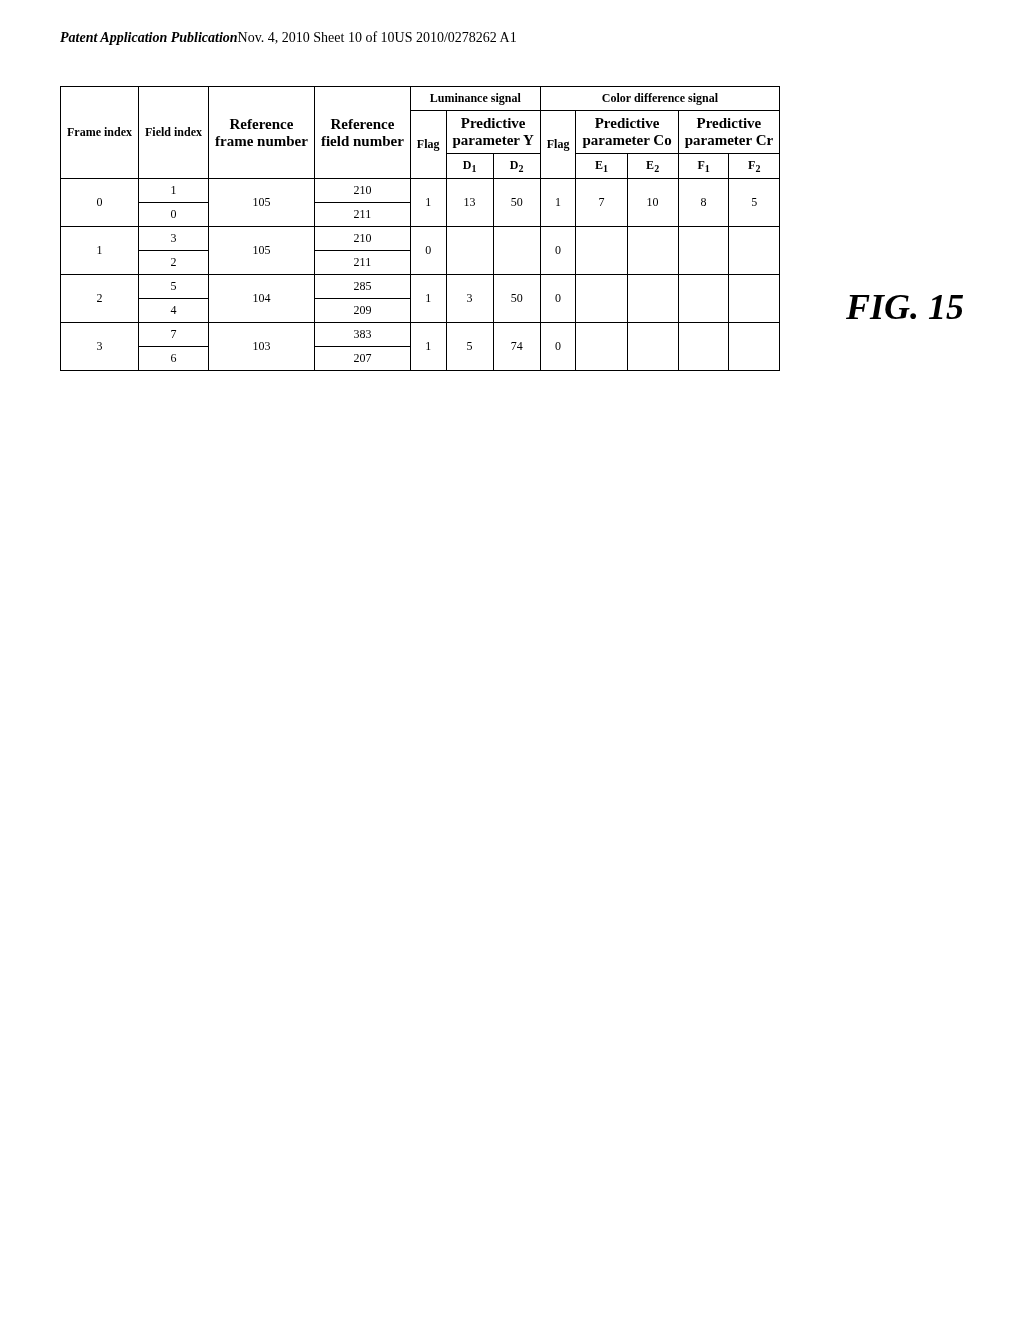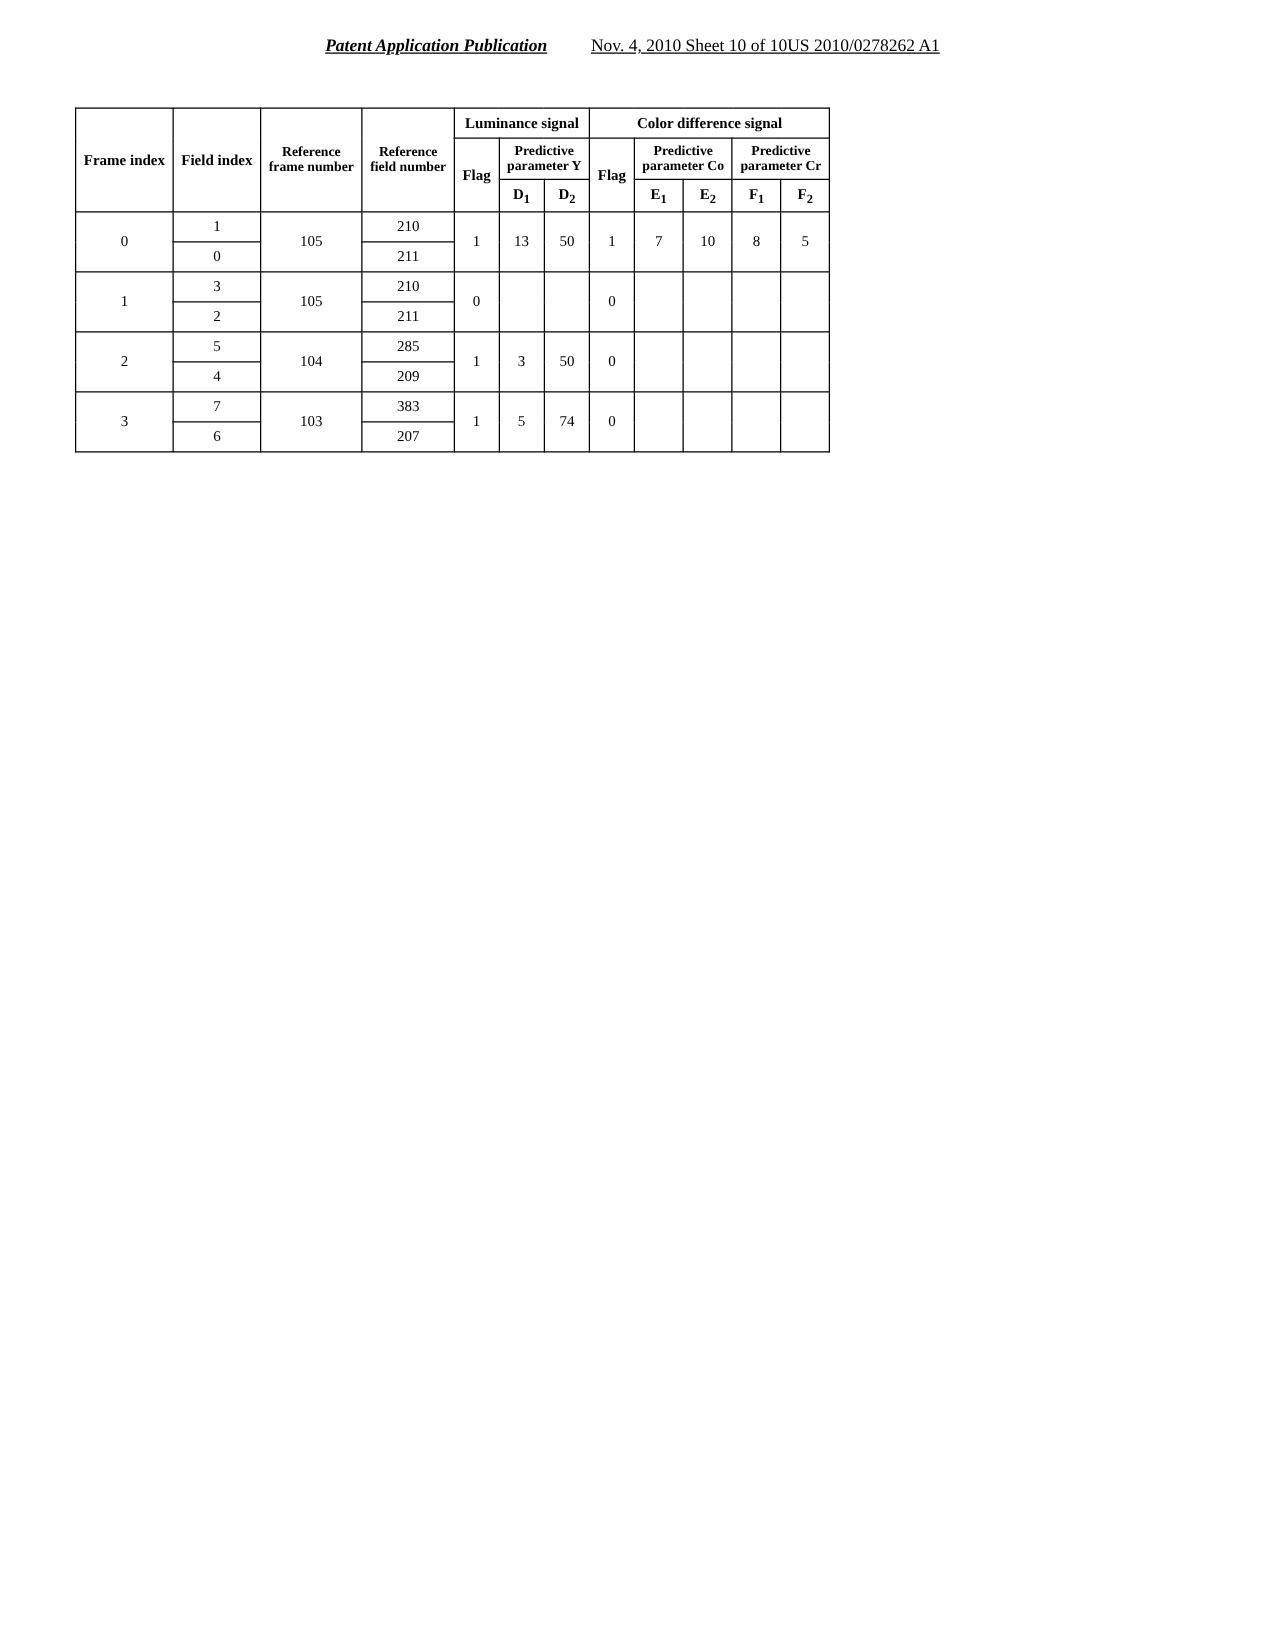--- a/index.html
+++ b/index.html
@@ -6,34 +6,32 @@
     body {
       background: #fff;
       font-family: 'Times New Roman', Times, serif;
       width: 1024px;
       min-height: 1320px;
       position: relative;
     }
 
     .header {
       display: flex;
-      justify-content: center;
+      justify-content: flex-start;
       padding: 30px 72px 20px 60px;
       font-size: 14px;
-      text-decoration: underline;
     }
 
     .header-left {
       font-weight: bold;
       font-style: italic;
     }
 
     .header-center {
       font-size: 14px;
-      margin-left: 35px;
     }
 
     .header-right {
       font-size: 14px;
     }
 
     .main-content {
       display: flex;
       padding: 20px 60px;
       gap: 40px;
@@ -64,21 +62,21 @@
       padding: 4px 6px;
       text-align: center;
       vertical-align: middle;
     }
 
     .col-header {
       font-weight: bold;
     }
 
     .sub-header {
-      font-size: 11px;
+      font-size: 15px;
       font-family: Liberation Serif, serif;
     }
   </style>
 </head>
 <body>
 
 <div class="header">
   <div class="header-left">Patent Application Publication</div>
   <div class="header-center">Nov. 4, 2010    Sheet 10 of 10</div>
   <div class="header-right">US 2010/0278262 A1</div>
@@ -185,13 +183,14 @@
             <td rowspan="2"></td>
           </tr>
           <tr>
             <td>6</td>
             <td>207</td>
           </tr>
         </tbody>
     </table>
   </div>
 
+  <div class="fig-label">FIG. 15</div>
 </div>
 
 </body></html>

